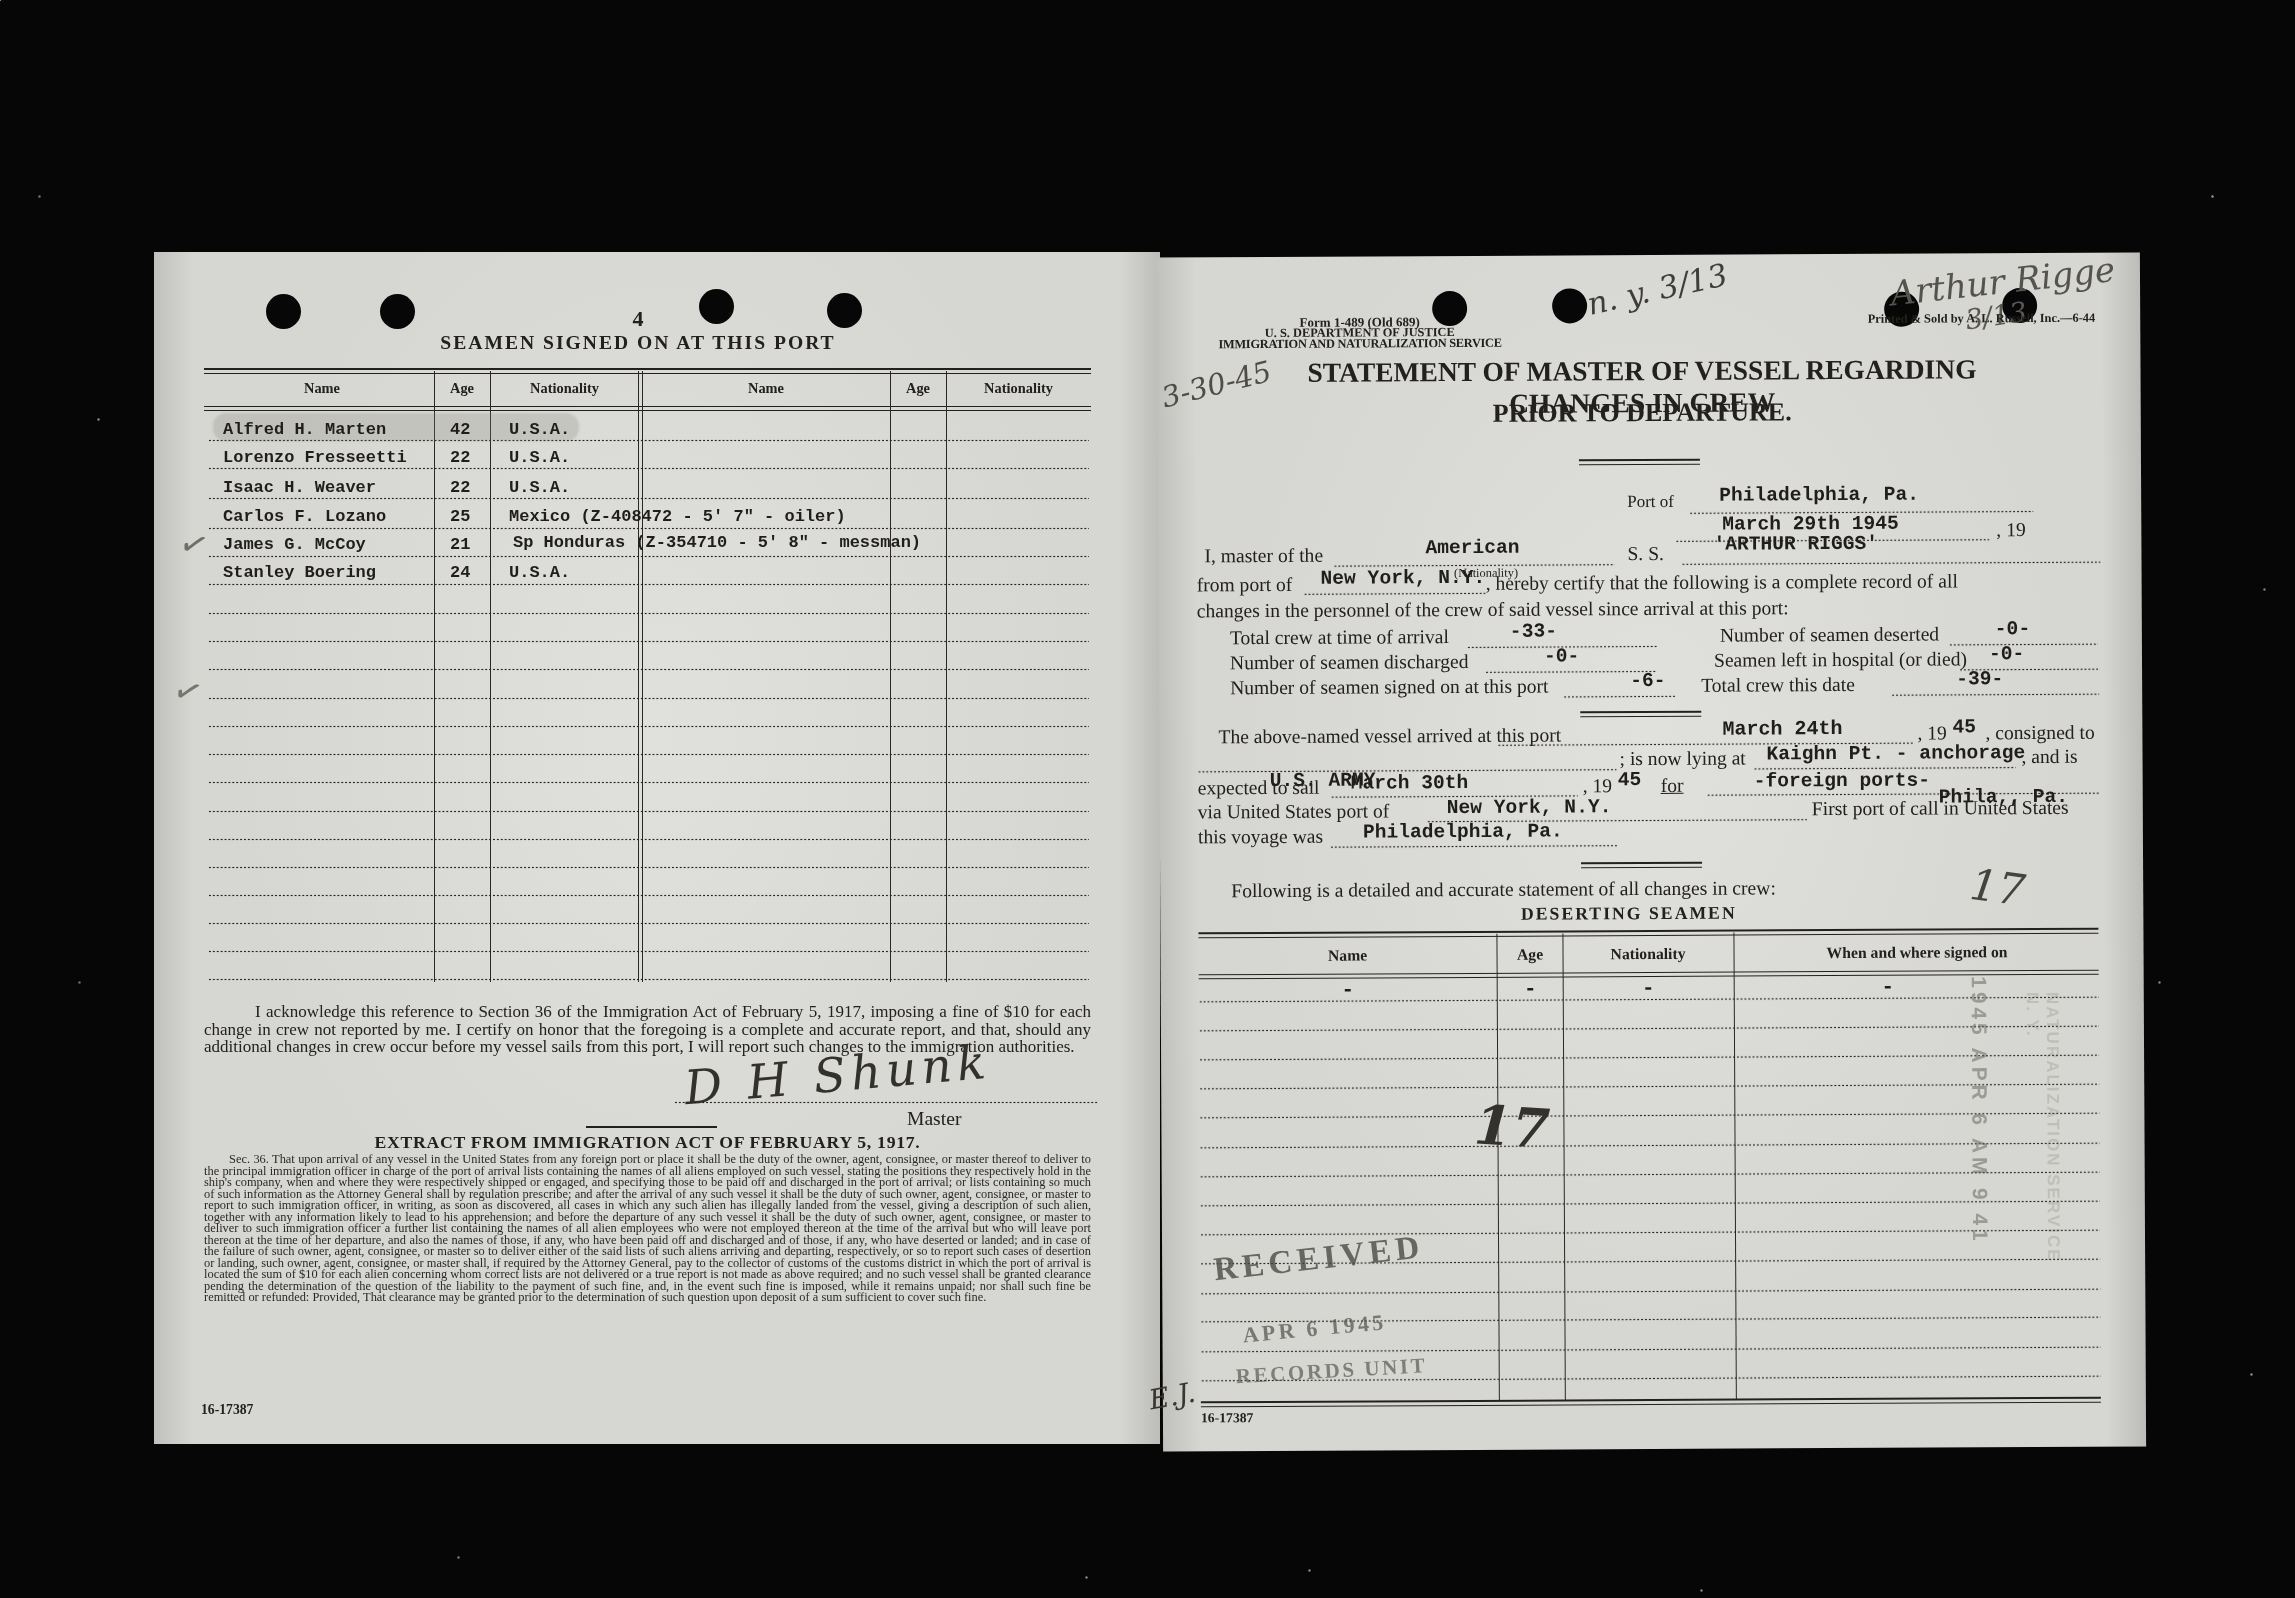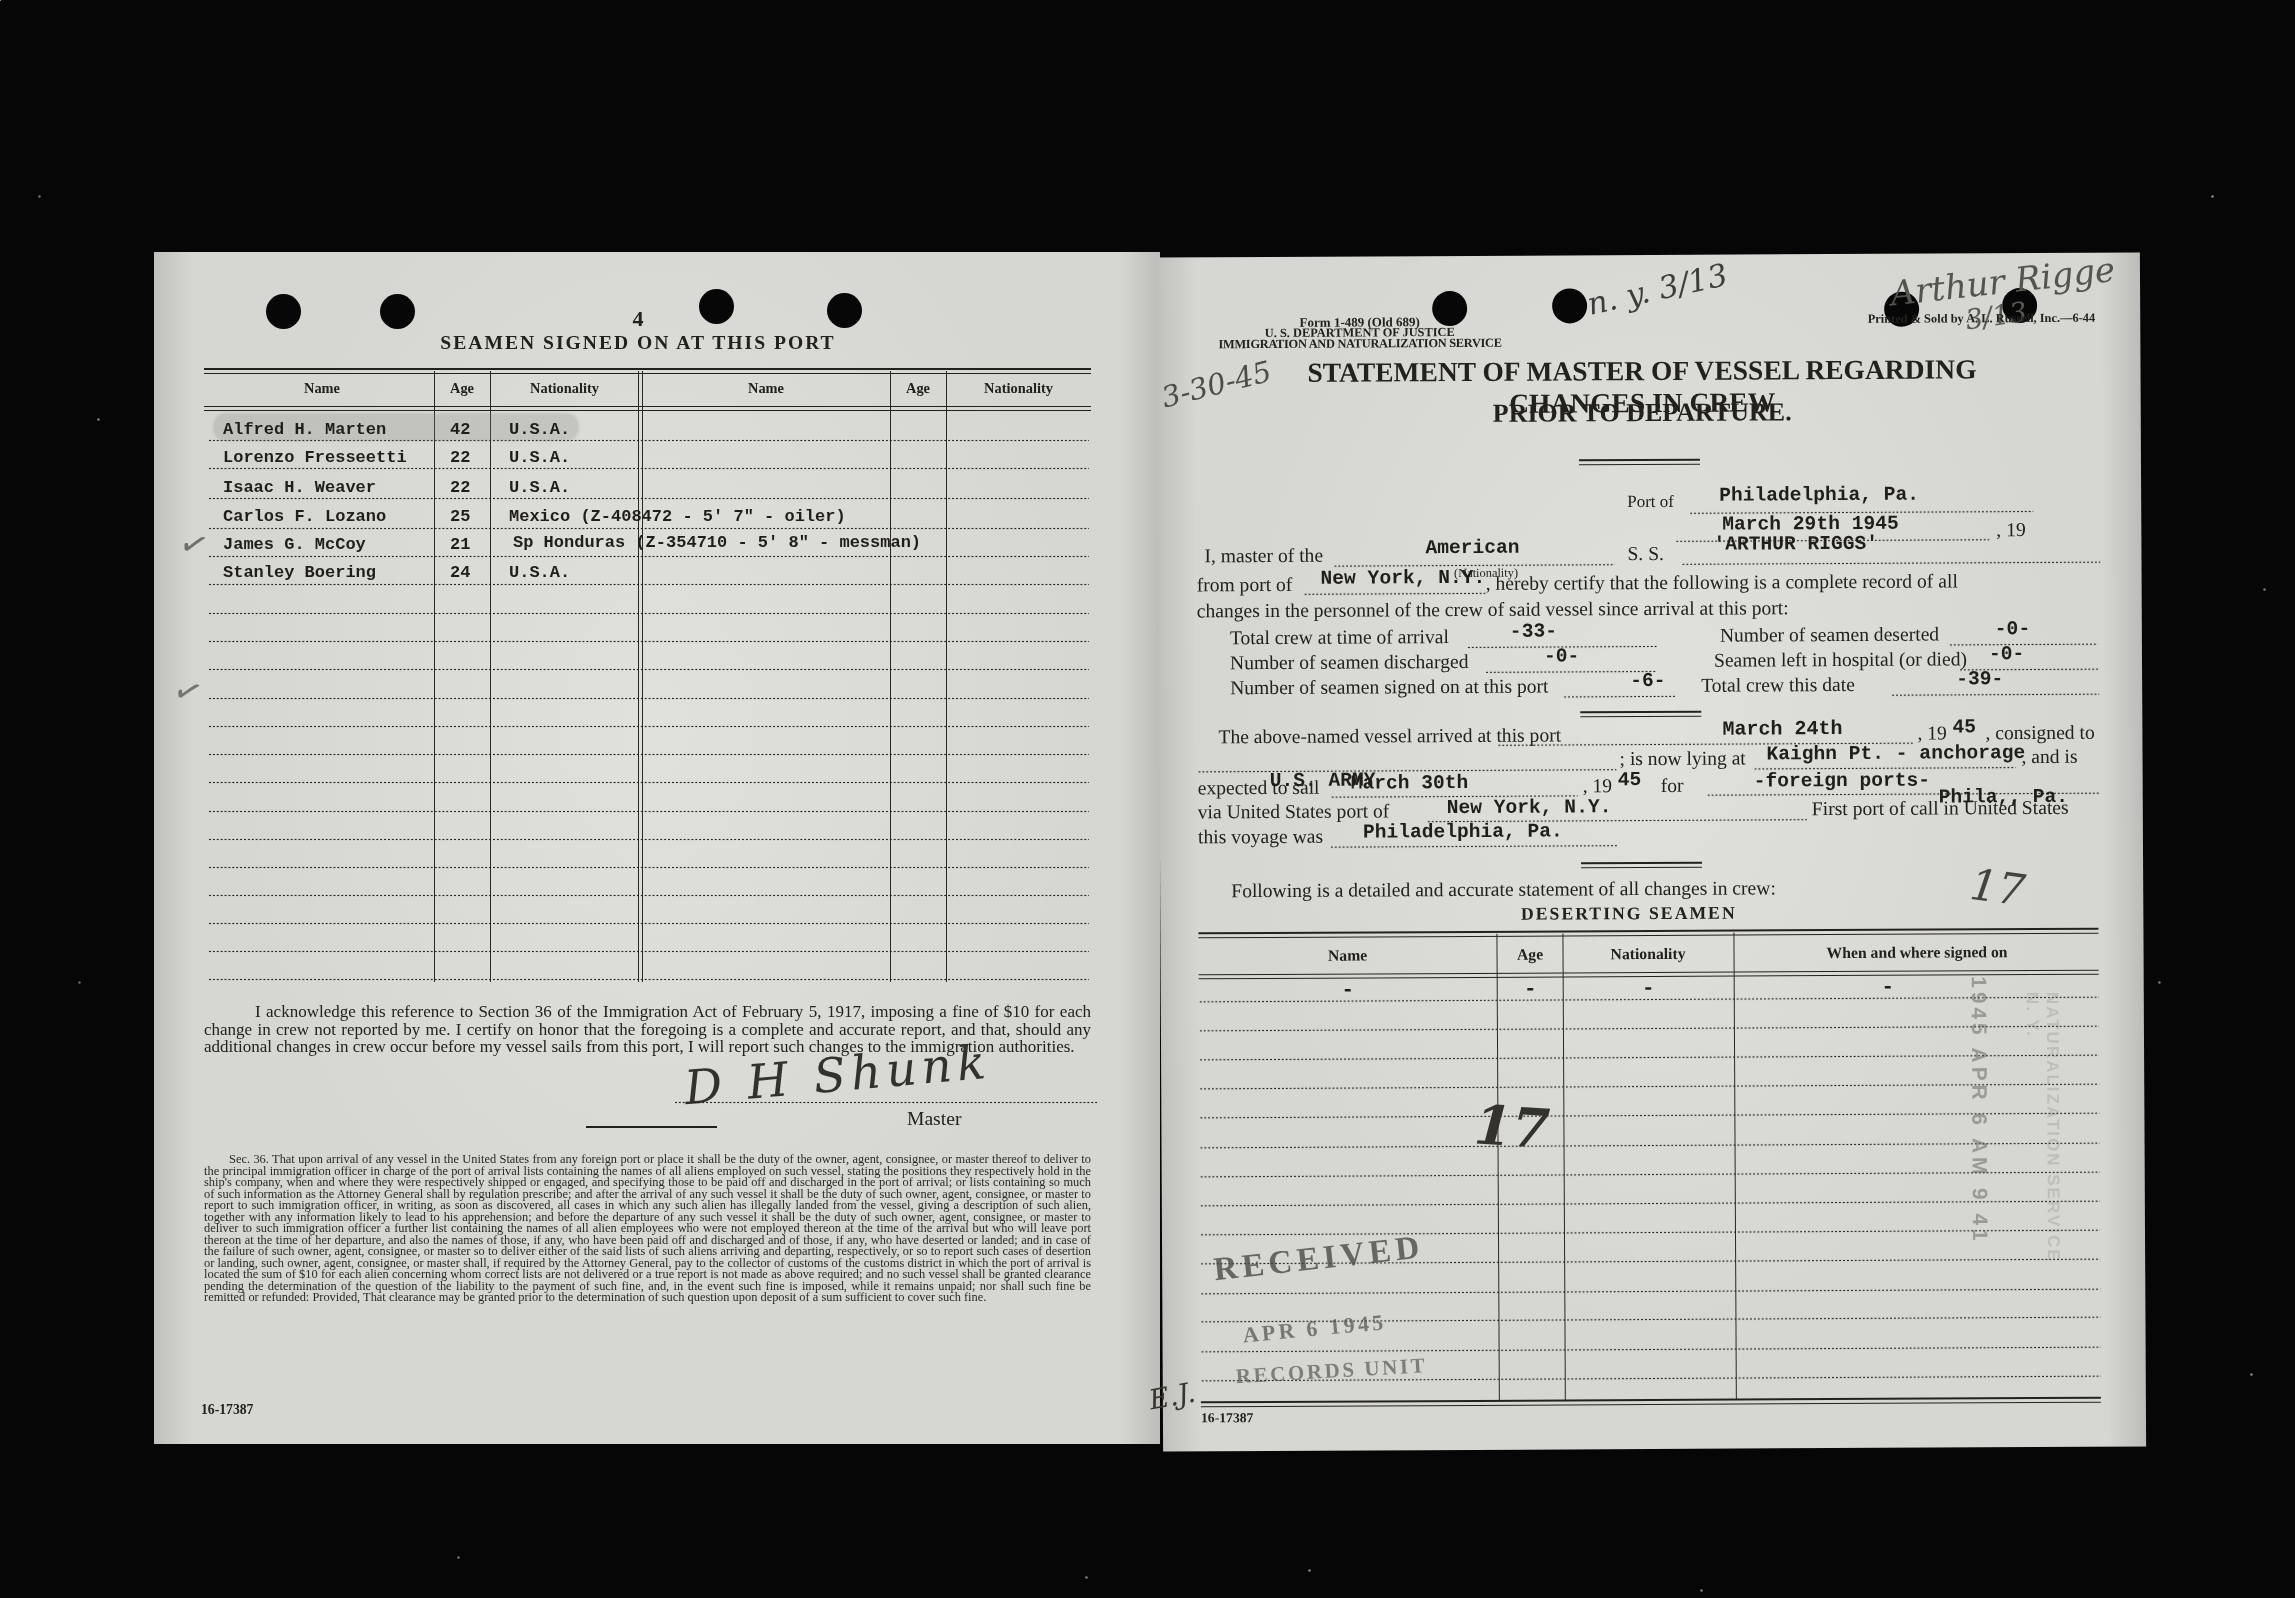--- a/index.html
+++ b/index.html
@@ -112,20 +112,21 @@
     <div class="abs" style="left:26px;top:272px;font-size:34px;color:#70706a;transform:rotate(18deg);font-family:'DejaVu Sans',sans-serif;">✓</div>
     <div class="abs" style="left:19.6px;top:419px;font-size:34px;color:#76766f;transform:rotate(20deg);font-family:'DejaVu Sans',sans-serif;">✓</div>
 
     <div class="abs ser" style="left:50px;top:751px;width:887px;font-size:17px;line-height:17.7px;text-align:justify;text-indent:51px;">I acknowledge this reference to Section 36 of the Immigration Act of February 5, 1917, imposing a fine of $10 for each change in crew not reported by me. I certify on honor that the foregoing is a complete and accurate report, and that, should any additional changes in crew occur before my vessel sails from this port, I will report such changes to the immigration authorities.</div>
 
     <div class="abs hand" style="left:530px;top:795px;font-size:47px;color:#33312c;transform:rotate(-5deg);letter-spacing:5.2px;">D H Shunk</div>
     <div class="dot" style="left:520px;top:849px;width:425px;"></div>
     <div class="abs ser" style="left:753px;top:856px;font-size:19.6px;">Master</div>
 
     <div class="rule" style="left:432px;top:874px;width:131px;height:2px;"></div>
+    <div class="abs ser b c" style="left:50px;top:880px;width:887px;font-size:17.7px;letter-spacing:0.7px;">EXTRACT FROM IMMIGRATION ACT OF FEBRUARY 5, 1917.</div>
     <div class="abs ser" style="left:50px;top:902px;width:887px;font-size:12.4px;line-height:11.5px;text-align:justify;text-indent:25px;color:#2b2925;">Sec. 36.  That upon arrival of any vessel in the United States from any foreign port or place it shall be the duty of the owner, agent, consignee, or master thereof to deliver to the principal immigration officer in charge of the port of arrival lists containing the names of all aliens employed on such vessel, stating the positions they respectively hold in the ship's company, when and where they were respectively shipped or engaged, and specifying those to be paid off and discharged in the port of arrival; or lists containing so much of such information as the Attorney General shall by regulation prescribe; and after the arrival of any such vessel it shall be the duty of such owner, agent, consignee, or master to report to such immigration officer, in writing, as soon as discovered, all cases in which any such alien has illegally landed from the vessel, giving a description of such alien, together with any information likely to lead to his apprehension; and before the departure of any such vessel it shall be the duty of such owner, agent, consignee, or master to deliver to such immigration officer a further list containing the names of all alien employees who were not employed thereon at the time of the arrival but who will leave port thereon at the time of her departure, and also the names of those, if any, who have been paid off and discharged and of those, if any, who have deserted or landed; and in case of the failure of such owner, agent, consignee, or master so to deliver either of the said lists of such aliens arriving and departing, respectively, or so to report such cases of desertion or landing, such owner, agent, consignee, or master shall, if required by the Attorney General, pay to the collector of customs of the customs district in which the port of arrival is located the sum of $10 for each alien concerning whom correct lists are not delivered or a true report is not made as above required; and no such vessel shall be granted clearance pending the determination of the question of the liability to the payment of such fine, and, in the event such fine is imposed, while it remains unpaid; nor shall such fine be remitted or refunded: Provided, That clearance may be granted prior to the determination of such question upon deposit of a sum sufficient to cover such fine.</div>
 
     <div class="abs ser b" style="left:47px;top:1150px;font-size:13.7px;">16-17387</div>
   </div>
 
   <div class="page inner" style="left:1160px;top:255px;width:983px;height:1194px;transform:rotate(-0.3deg);transform-origin:50% 50%;">
 
     <div class="hole" style="left:275px;top:35px;"></div>
     <div class="hole" style="left:395px;top:33px;"></div>
     <div class="hole" style="left:727px;top:38px;"></div>
@@ -201,21 +202,21 @@
     <div class="abs ser" style="left:460px;top:493px;font-size:19.6px;">; is now lying at</div>
     <div class="abs mono" style="left:607px;top:489px;font-size:19.6px;">Kaighn Pt. - anchorage</div>
     <div class="dot" style="left:594px;top:513px;width:262px;"></div>
     <div class="abs ser" style="left:862px;top:493px;font-size:19.6px;">, and is</div>
 
     <div class="abs ser" style="left:38px;top:520px;font-size:19.6px;">expected to sail</div>
     <div class="abs mono" style="left:191px;top:516px;font-size:19.6px;">March 30th</div>
     <div class="dot" style="left:171px;top:539px;width:247px;"></div>
     <div class="abs ser" style="left:423px;top:520px;font-size:19.6px;">, 19</div>
     <div class="abs mono" style="left:458px;top:514px;font-size:19.6px;">45</div>
-    <div class="abs ser" style="left:501px;top:520px;font-size:19.6px;">for</div>
+    <div class="abs ser" style="left:501px;top:520px;font-size:19.6px;text-decoration:underline;">for</div>
     <div class="dot" style="left:547px;top:539px;width:393px;"></div>
     <div class="abs mono" style="left:594px;top:516px;font-size:19.6px;">-foreign ports-</div>
     <div class="abs mono" style="left:779px;top:505px;font-size:19.6px;margin-top:28px;">Phila,, Pa.</div>
 
     <div class="abs ser" style="left:38px;top:544px;font-size:19.6px;">via United States port of</div>
     <div class="abs mono" style="left:287px;top:541px;font-size:19.6px;">New York, N.Y.</div>
     <div class="dot" style="left:267px;top:564px;width:380px;"></div>
     <div class="abs ser" style="left:652px;top:544px;font-size:19.6px;">First port of call in United States</div>
 
     <div class="abs ser" style="left:38px;top:569px;font-size:19.6px;">this voyage was</div>

